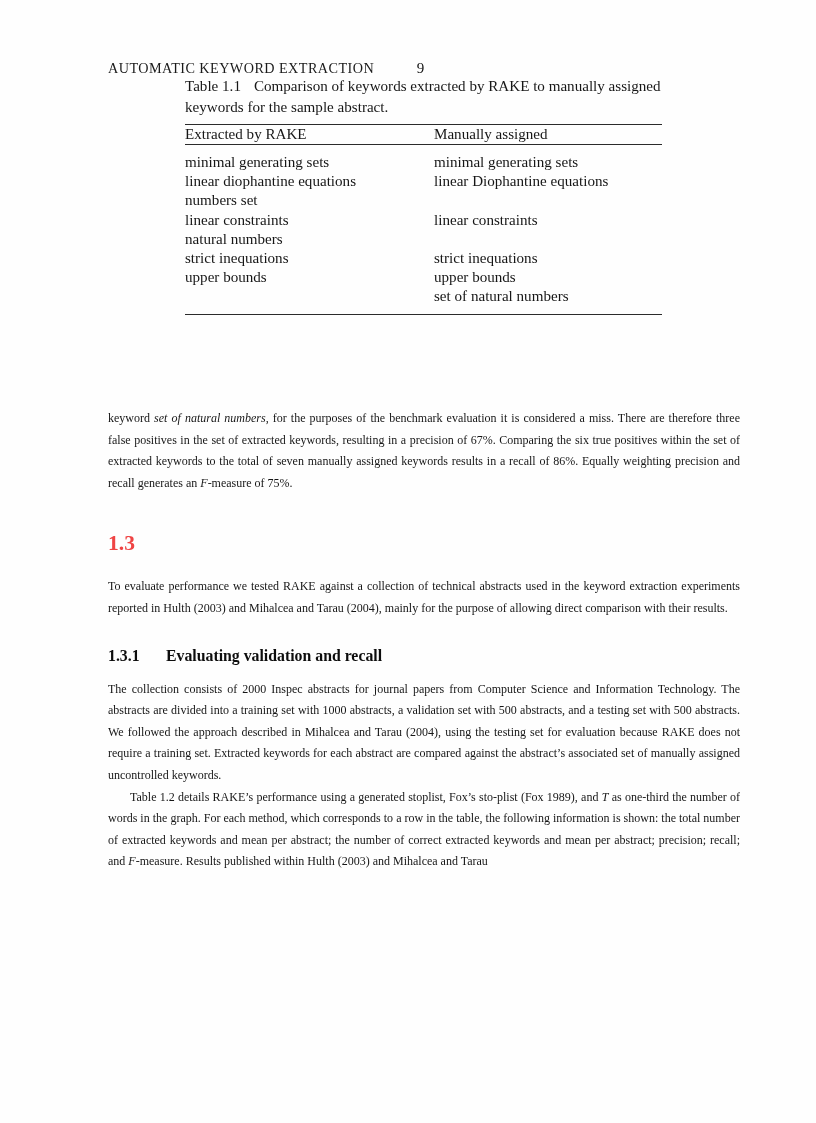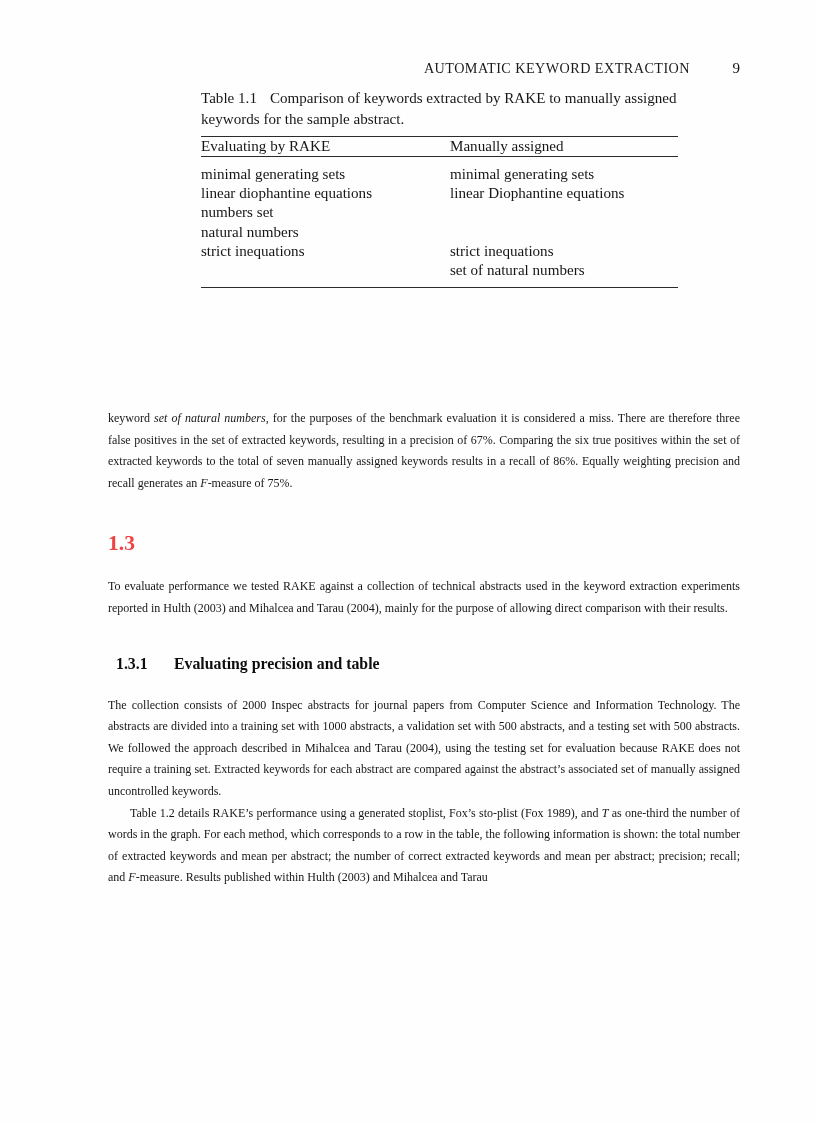--- a/index.html
+++ b/index.html
@@ -24,43 +24,41 @@
 
   
   .running-head {
     position: absolute;
     left: 108px;
     right: 76px;
     top: 60px;
     height: 22px;
     display: flex;
     align-items: baseline;
-    justify-content: flex-end;
   }
   .running-head .rh-title {
     font-size: 14.2px;
     letter-spacing: 0.45px;
     color: #1a1a1a;
     white-space: nowrap;
   }
   .running-head .rh-folio {
     font-size: 15px;
     margin-left: 36px;
     min-width: 14px;
     text-align: right;
     color: #121212;
   }
 
   
   .table-block {
     position: absolute;
     left: 185px;
-    top: 88px;
+    top: 76px;
     width: 477px;
-    margin-left: 16px;
   }
   .table-caption {
     font-size: 15.1px;
     line-height: 21.4px;
     color: #171717;
     text-align: left;
     margin-bottom: 5px;
   }
   .table-caption .cap-label {
     margin-right: 13px;
@@ -124,21 +122,21 @@
     font-weight: bold;
     color: #ef4444;
     display: flex;
     align-items: baseline;
   }
   h2.sec-head .num {
     width: 64px;
     flex: 0 0 64px;
   }
   h3.subsec-head {
-    margin: 8px;
+    margin: 0;
     font-size: 15.8px;
     line-height: 20px;
     font-weight: bold;
     color: #0d0d0d;
     display: flex;
     align-items: baseline;
   }
   h3.subsec-head .num {
     width: 58px;
     flex: 0 0 58px;
@@ -169,21 +167,21 @@
 
     <hr class="rule">
 
     <table class="tbl">
       <colgroup>
           <col class="c1">
           <col class="c2">
         </colgroup>
       <thead>
         <tr class="head-row">
-          <th>Evaluating by RAKE</th>
+          <th>Extracted by RAKE</th>
           <th>Manually assigned</th>
         </tr>
       </thead>
     </table>
 
     <hr class="rule thin">
 
     <table class="tbl">
       <colgroup>
           <col class="c1">
@@ -201,26 +199,34 @@
         </tr>
         <tr>
           <td>linear diophantine equations</td>
           <td>linear Diophantine equations</td>
         </tr>
         <tr>
           <td>numbers set</td>
           <td></td>
         </tr>
         <tr>
+          <td>linear constraints</td>
+          <td>linear constraints</td>
+        </tr>
+        <tr>
           <td>natural numbers</td>
           <td></td>
         </tr>
         <tr>
           <td>strict inequations</td>
           <td>strict inequations</td>
+        </tr>
+        <tr>
+          <td>upper bounds</td>
+          <td>upper bounds</td>
         </tr>
         <tr>
           <td></td>
           <td>set of natural numbers</td>
         </tr>
       </tbody>
       <tbody>
         <tr>
             <td class="body-pad-bot" colspan="2"></td>
           </tr>
@@ -241,21 +247,21 @@
     </h2>
 
     <div class="sp-sec-after"></div>
 
     <p class="para">To evaluate performance we tested RAKE against a collection of technical abstracts used in the keyword extraction experiments reported in Hulth (2003) and Mihalcea and Tarau (2004), mainly for the purpose of allowing direct comparison with their results.</p>
 
     <div class="sp-sub-before"></div>
 
     <h3 class="subsec-head">
       <span class="num">1.3.1</span>
-      <span>Evaluating precision and table</span>
+      <span>Evaluating validation and recall</span>
     </h3>
 
     <div class="sp-sub-after"></div>
 
     <p class="para">The collection consists of 2000 Inspec abstracts for journal papers from Computer Science and Information Technology. The abstracts are divided into a training set with 1000 abstracts, a validation set with 500 abstracts, and a testing set with 500 abstracts. We followed the approach described in Mihalcea and Tarau (2004), using the testing set for evaluation because RAKE does not require a training set. Extracted keywords for each abstract are compared against the abstract’s associated set of manually assigned uncontrolled keywords.</p>
 
     <p class="para indent"><span>Table 1.2 details RAKE’s performance using a generated stoplist, Fox’s sto-plist (Fox 1989), and </span><span class="mi">T</span><span> as one-third the number of words in the graph. For each method, which corresponds to a row in the table, the following information is shown: the total number of extracted keywords and mean per abstract; the number of correct extracted keywords and mean per abstract; precision; recall; and </span><span class="mi">F</span><span>-measure. Results published within Hulth (2003) and Mihalcea and Tarau</span></p>
 
   </div>
 

